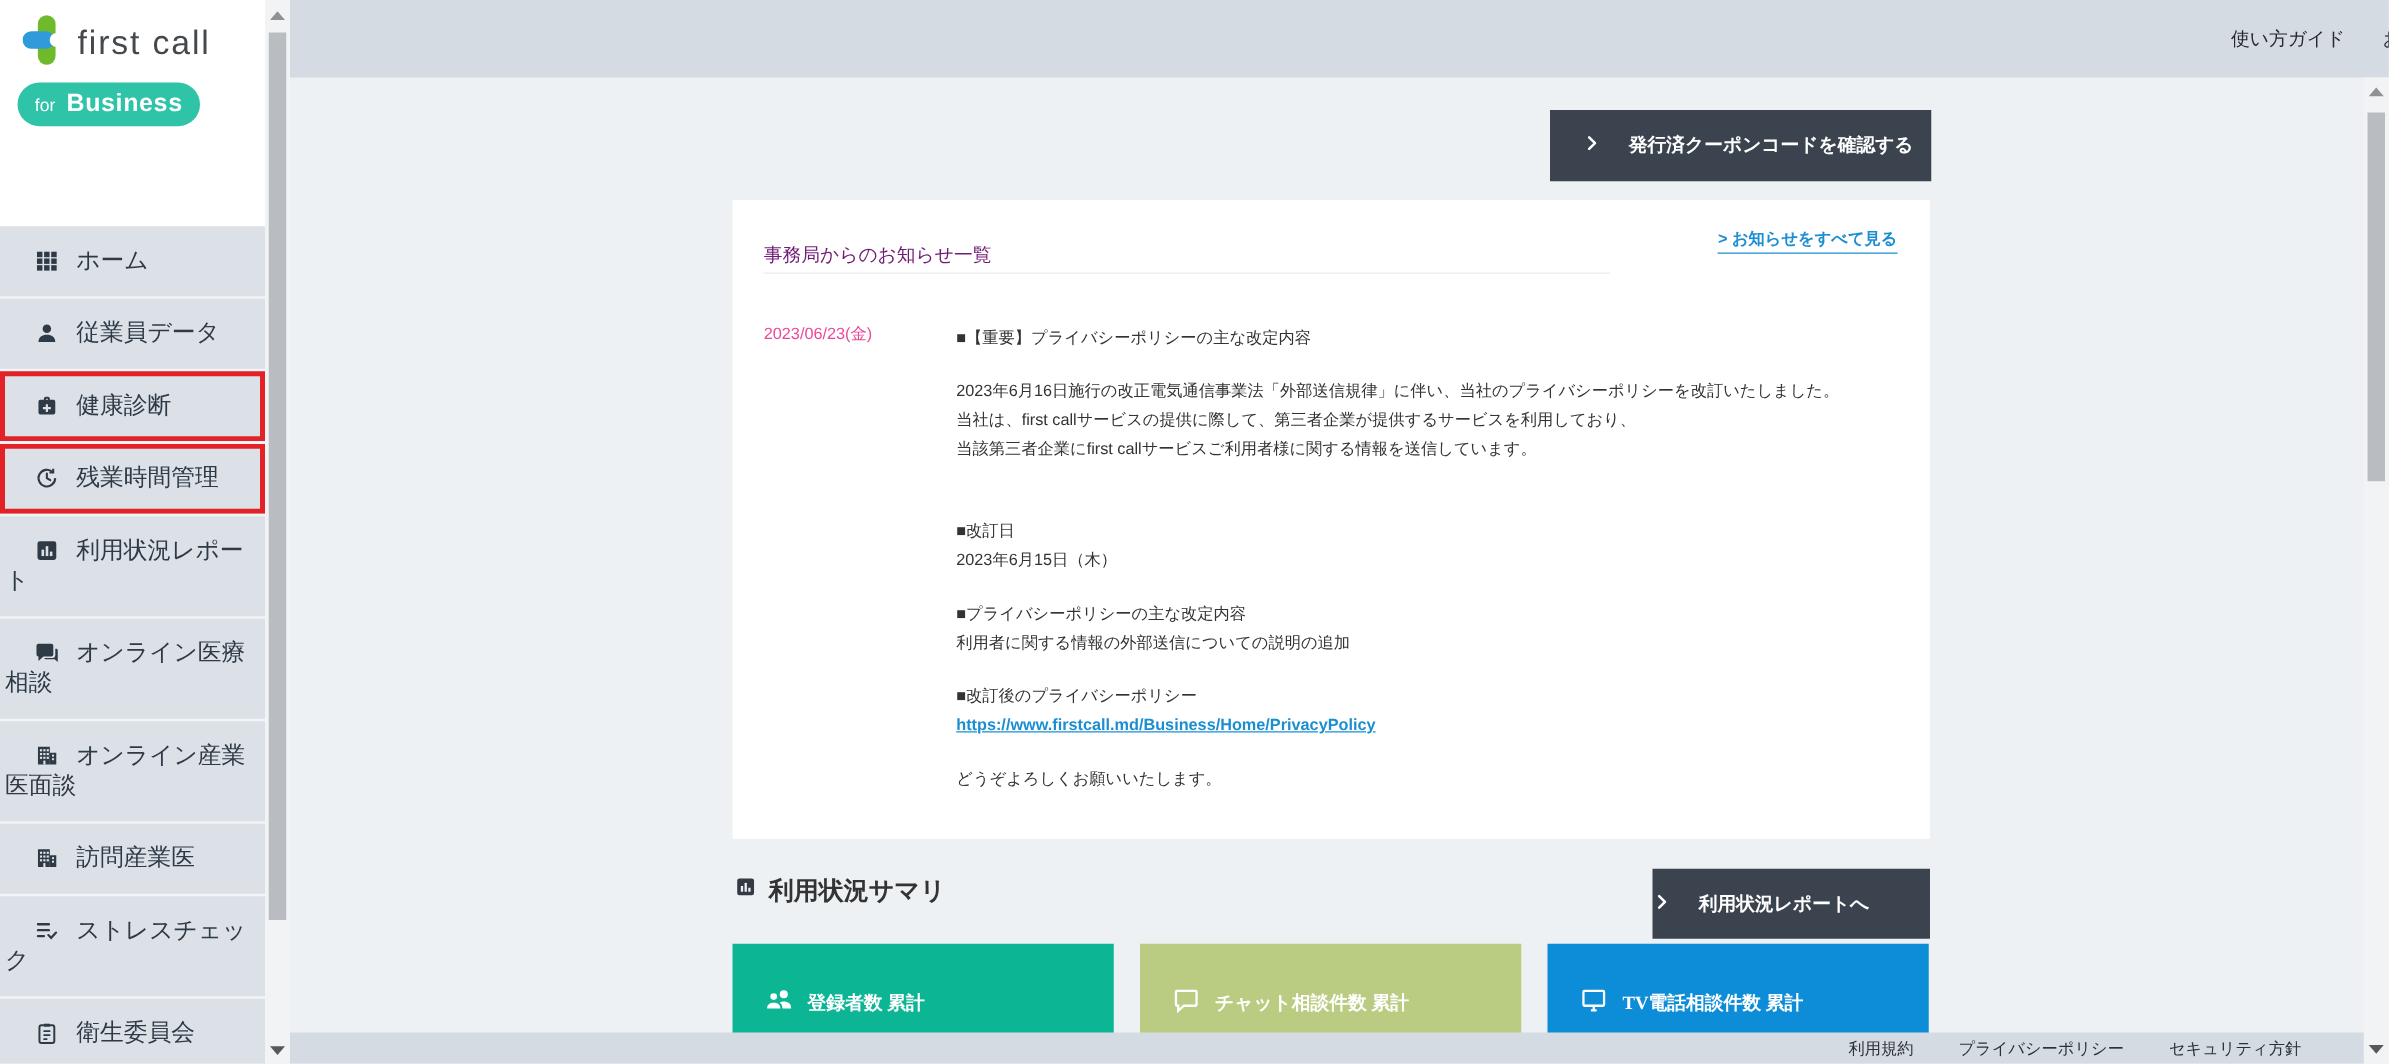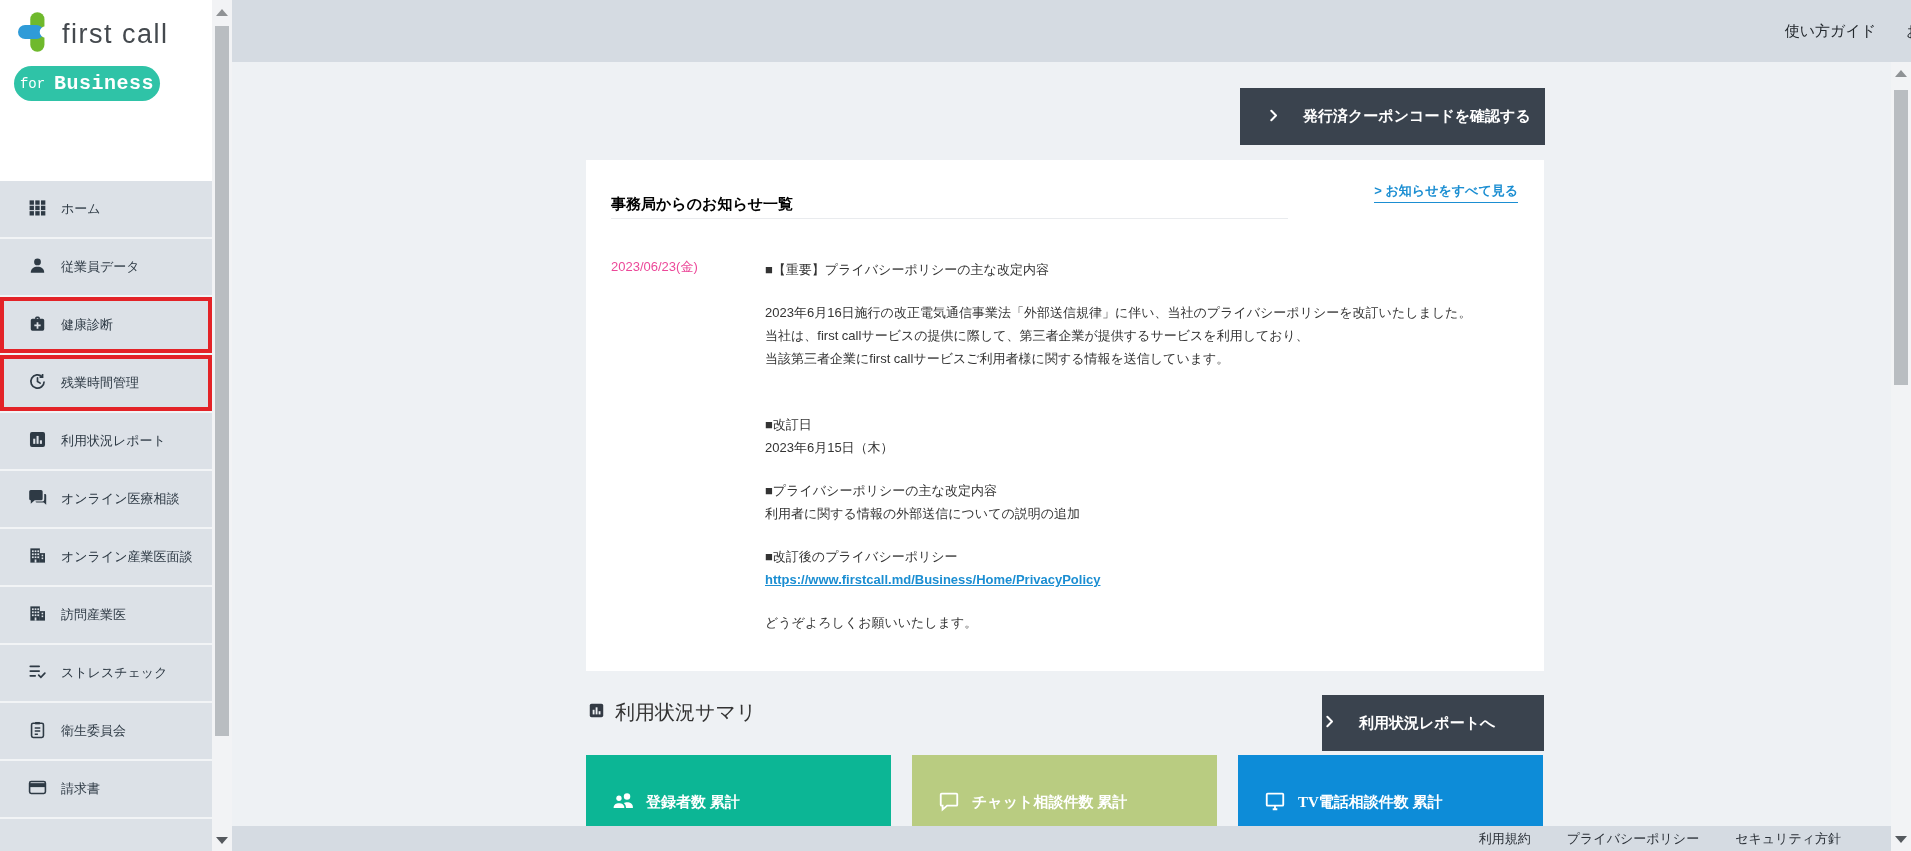--- a/index.html
+++ b/index.html
@@ -4,27 +4,27 @@
 <style>
   html,body { margin:0; padding:0; }
   body { font-family:"Liberation Sans", sans-serif; }
   .page { position:relative; width:1911px; height:851px; background:#eef1f4; overflow:hidden; }
 
   
   .sidebar { position:absolute; left:0; top:0; width:212px; height:737px; background:#ffffff; }
   .logo-row { position:absolute; left:18px; top:12px; display:flex; align-items:center; gap:10px; }
   .logo-text { font-size:27px; color:#44494e; letter-spacing:1.5px; }
   .badge { position:absolute; left:14px; top:66px; width:146px; height:35px; background:#2fc3a7; border-radius:18px;
-           color:#fff; display:flex; align-items:center; justify-content:center; gap:9px;font-family:Liberation Mono, monospace; }
+           color:#fff; display:flex; align-items:center; justify-content:center; gap:9px; }
   .badge .for { font-size:14px; }
   .badge .product { font-size:20px; font-weight:bold; letter-spacing:0.5px; }
 
   .menu { position:absolute; left:0; top:181px; width:212px; height:670px; background:#dce1e7; }
   .menu-item { box-sizing:border-box; padding:16px 6px 16px 4px; border-bottom:2px solid #f2f4f6;
-               font-size:13px; color:#2e3a45; cursor:pointer; }
+               font-size:19px; color:#2e3a45; cursor:pointer; }
   .menu-item .mi-icon { display:inline-block; vertical-align:-4px; margin:0 14px 0 24px; width:19px; height:19px; }
   .menu-item .mi-label { line-height:24px; }
   .menu-item.hl { box-shadow: inset 0 0 0 4px #e32227; }
 
   .sb-scroll { position:absolute; left:212px; top:0; width:20px; height:851px; background:#f2f3f5; }
   .sb-scroll .thumb { position:absolute; left:3px; top:26px; width:14px; height:710px; background:#b9bdc1; }
   .arrow-up { position:absolute; left:4px; width:0; height:0; border-left:6px solid transparent;
               border-right:6px solid transparent; border-bottom:7px solid #8f9295; }
   .arrow-down { position:absolute; left:4px; width:0; height:0; border-left:6px solid transparent;
               border-right:6px solid transparent; border-top:7px solid #55595e; }
@@ -35,33 +35,33 @@
             box-sizing:border-box; font-size:15px; color:#24292e; }
   .tb-link { cursor:pointer; }
 
   
   .dark-btn { background:#3a434e; color:#fff; display:flex; align-items:center; gap:22px;
               box-sizing:border-box; font-size:15px; font-weight:bold; cursor:pointer; }
   .coupon-btn { position:absolute; left:1240px; top:88px; width:305px; height:57px; padding-left:26px; }
   .report-btn { position:absolute; left:1322px; top:695px; width:222px; height:56px; z-index:3; }
 
   .news-card { position:absolute; left:586px; top:160px; width:958px; height:511px; background:#ffffff; }
-  .news-title { position:absolute; left:25px; top:35px; font-size:15px; font-weight:bold; color:#000000; }
+  .news-title { position:absolute; left:25px; top:35px; font-size:15px; font-weight:normal; color:#701a75; }
   .title-rule { position:absolute; left:25px; top:58px; width:677px; height:1px; background:#e9ebee; }
   .see-all { position:absolute; right:26px; top:22px; font-size:13px; font-weight:bold; color:#1b8ed2;
              border-bottom:1px solid #1b8ed2; padding-bottom:2px; cursor:pointer; }
   .news-row { position:absolute; left:25px; top:98px; display:flex; }
   .news-date { width:154px; font-size:13px; color:#ec4899; flex-shrink:0; }
   .news-body { font-size:13px; color:#333; line-height:23px; }
   .news-body p { margin:0 0 20px 0; white-space:nowrap; }
   .news-body .line { white-space:nowrap; }
   .policy-link { color:#1b8ed2; font-weight:bold; text-decoration:underline; cursor:pointer; }
 
   .summary-title { position:absolute; left:588px; top:699px; display:flex; align-items:center; gap:10px;
-                   font-size:20px; font-weight:normal; color:#333; }
+                   font-size:20px; font-weight:bold; color:#333; }
   .cards { position:absolute; left:586px; top:755px; display:flex; gap:21px; z-index:1;font-family:Liberation Serif, serif; }
   .stat-card { width:305px; height:95px; display:flex; align-items:center; gap:12px; padding-left:26px;
                box-sizing:border-box; color:#fff; font-size:15px; font-weight:bold; cursor:pointer; }
 
   .footer { position:absolute; left:232px; top:826px; width:1659px; height:25px; background:#d5dbe2;
             display:flex; align-items:center; justify-content:flex-end; gap:36px; padding-right:50px;
             box-sizing:border-box; font-size:13px; color:#2b3138; z-index:4;padding-left:19px; }
   .ft-link { cursor:pointer; }
 
   .main-scroll { position:absolute; left:1891px; top:62px; width:20px; height:789px; background:#f2f3f5; }

